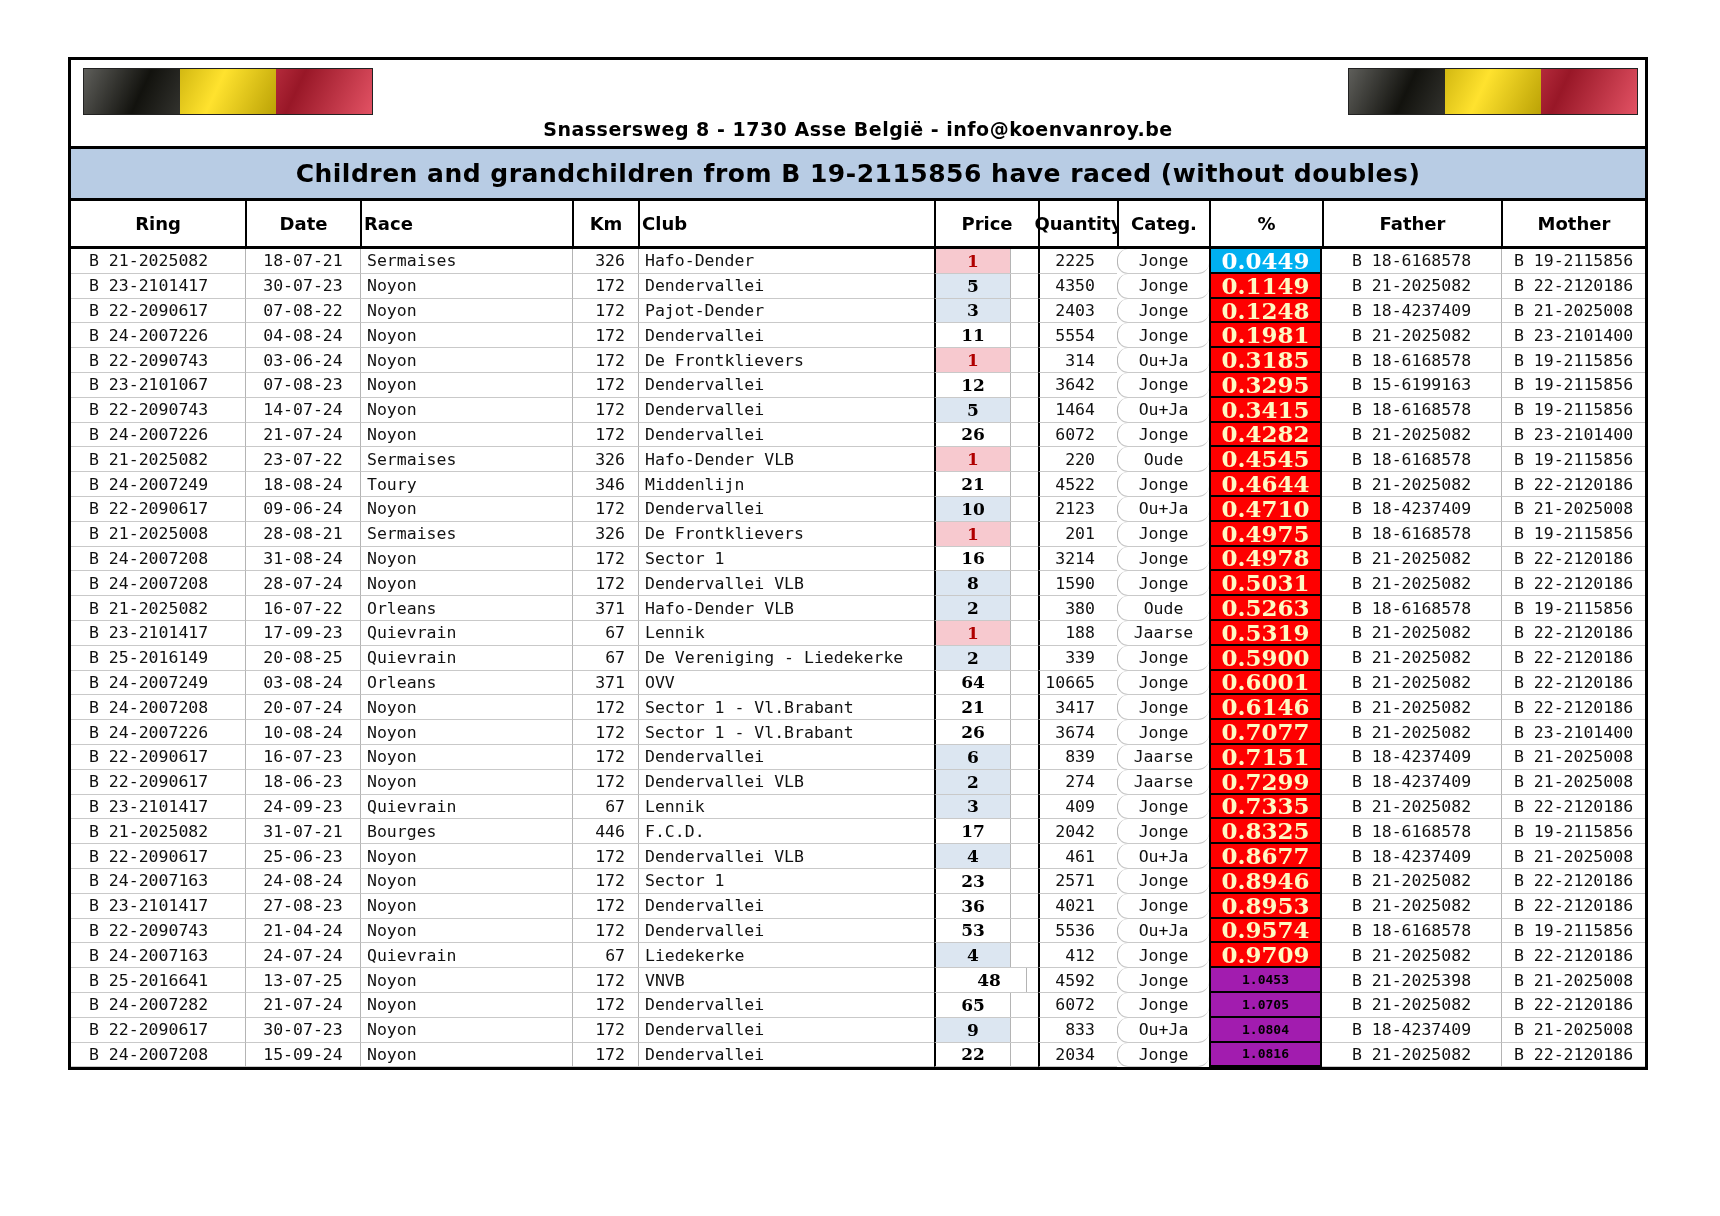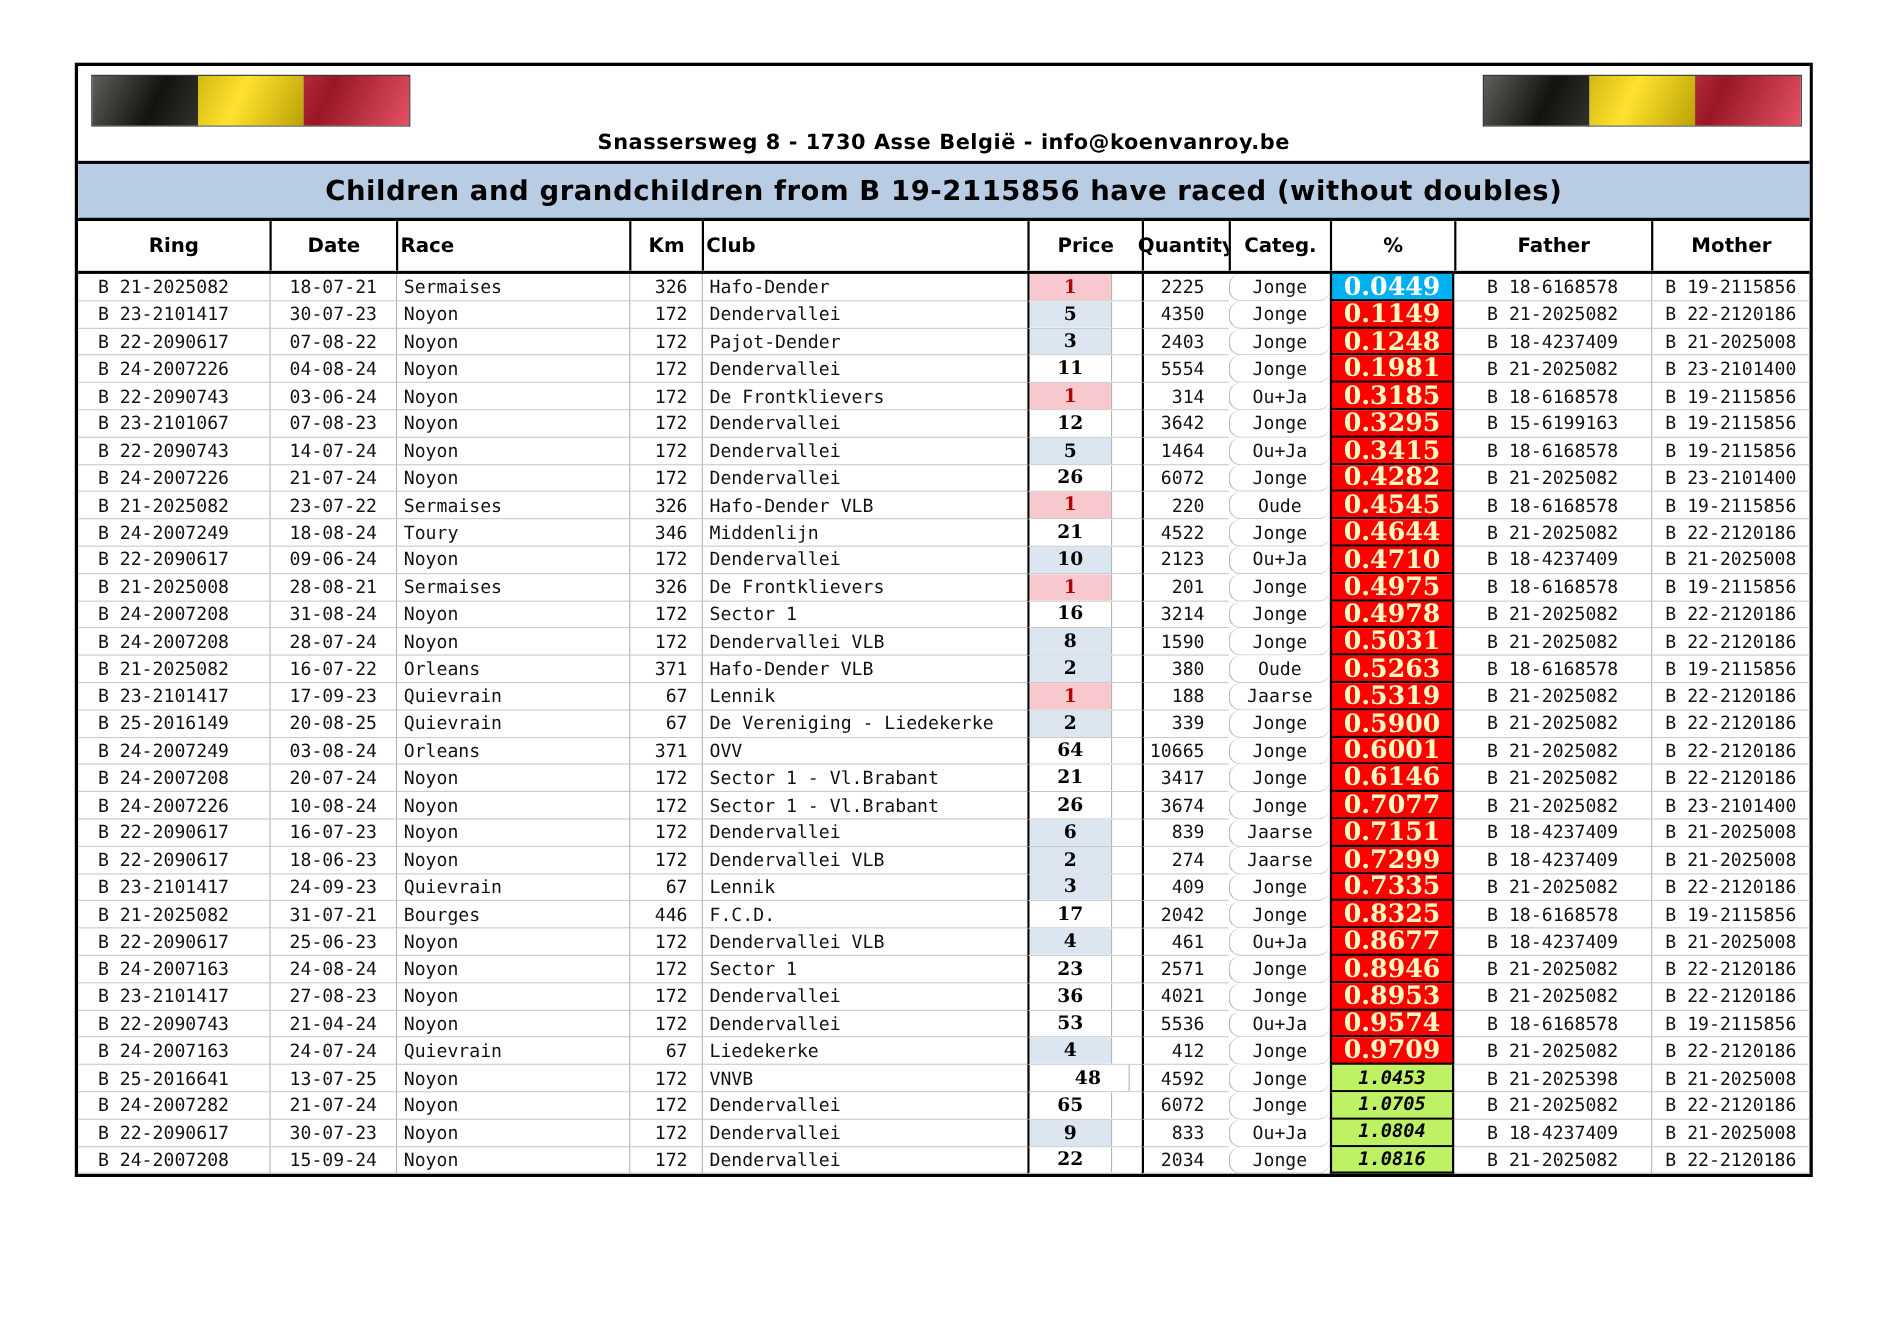--- a/index.html
+++ b/index.html
@@ -44,21 +44,21 @@
   .price-box.pink{background:#f7c9cf;color:#b00000;}
   .price-box.blue{background:#dce6f1;color:#000;}
   .price-box.plain{background:#fff;color:#000;}
   .price-spacer{flex:1;border-left:1px solid #b4b4b4;background:#fff;}
   .c-qty{border-left:2.5px solid #000;justify-content:flex-end;padding-right:22px;}
   .c-categ{border-left:1px solid #b4b4b4;justify-content:center;border-radius:11px;}
   .c-pct{justify-content:center;border-left:2.5px solid #000;border-right:2.5px solid #000;border-bottom:2px solid #000;
          font-family:"DejaVu Serif",serif;font-weight:bold;font-size:23px;}
   .c-pct.cyan{background:#00b0f0;color:#fff;}
   .c-pct.red{background:#fe0000;color:#fef9c3;}
-  .c-pct.orange{background:#bef264;color:#000;font-family:"DejaVu Sans Mono",monospace;font-size:17px;font-weight:bold;font-style:italic;}
+  .c-pct.orange{background:#a21caf;color:#000;font-family:"DejaVu Sans Mono",monospace;font-size:13px;font-weight:bold;}
   .c-father{justify-content:center;}
   .c-mother{border-left:1px solid #b4b4b4;justify-content:center;}
 </style>
 </head>
 <body>
 
 <div class="sheet">
 
   <div class="header-box">
     <div class="flag flag-left">

